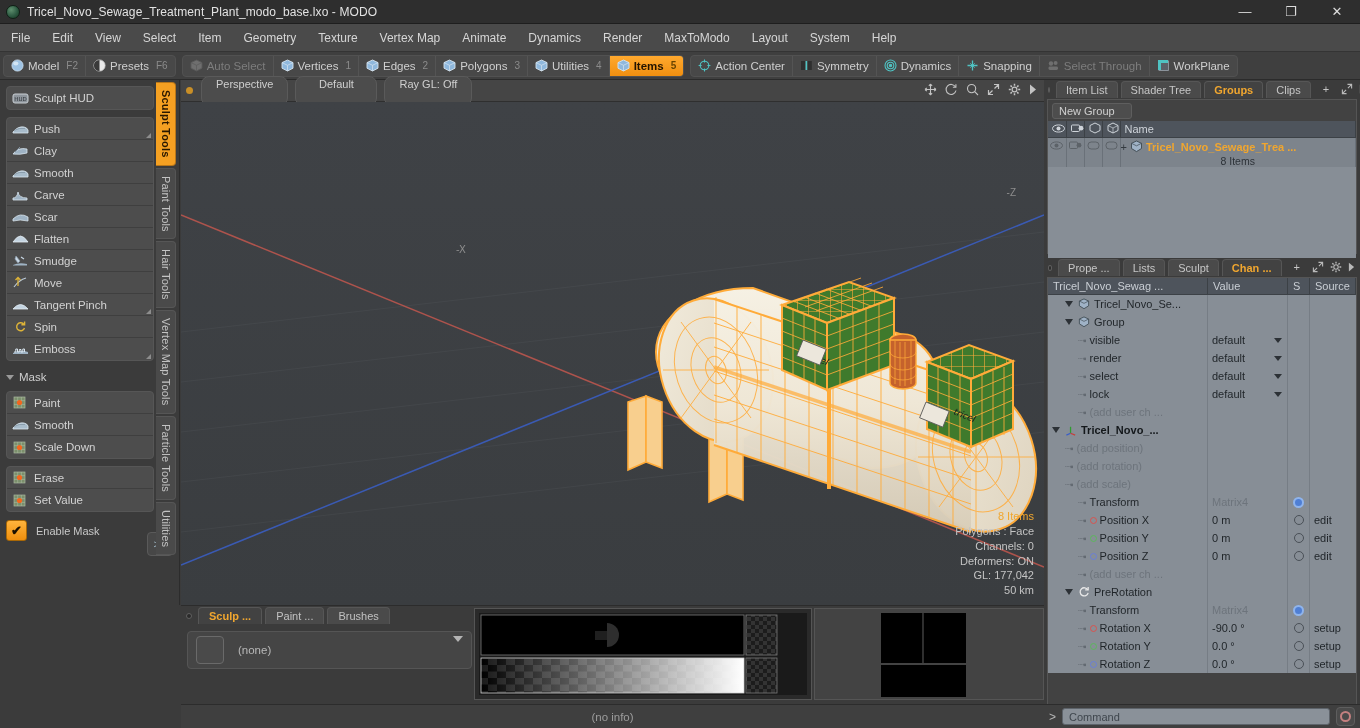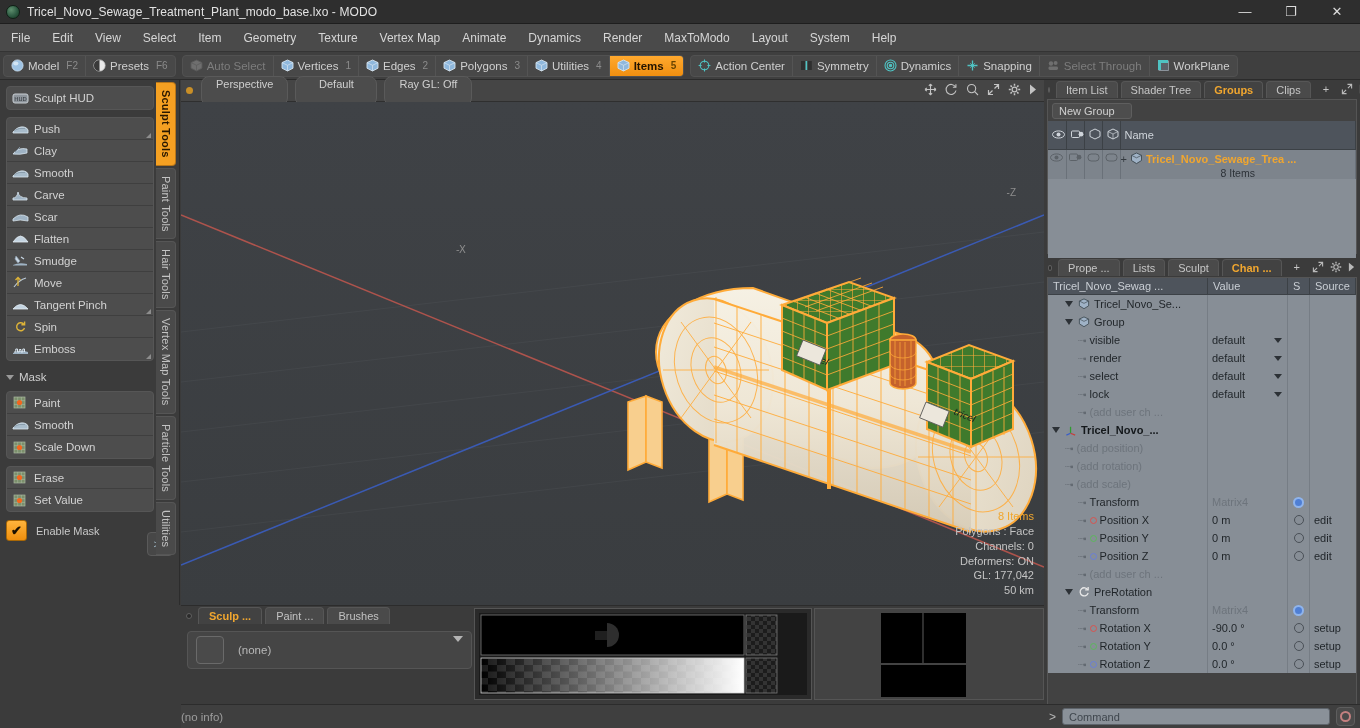--- a/index.html
+++ b/index.html
@@ -168,21 +168,21 @@
     position:absolute; left:474px; top:608px; width:338px; height:92px;
     background:#2a2a2a; border:1px solid #555; padding:4px;
   }
   .prev-b {
     position:absolute; left:814px; top:608px; width:230px; height:92px;
     background:#434343; border:1px solid #555;
   }
   .statusbar {
     position:absolute; left:181px; top:704px; width:863px; height:24px;
     background:#3f3f3f; border-top:1px solid #2c2c2c;
-    display:flex; align-items:center; 
+    display:flex; align-items:center; justify-content:center;
     font-size:11.5px; color:#9c9c9c;
   }
 
   
   .rightpanel { position:absolute; left:1044px; top:80px; width:316px; height:648px; background:#3b3b3b; }
   .rp-tabrow {
     display:flex; align-items:center; height:19px; padding-left:4px;
     background:#3b3b3b;
   }
   .rp-tab {
@@ -194,21 +194,21 @@
   .rp-icons { margin-left:auto; display:flex; gap:6px; align-items:center; padding-right:5px; color:#b9b9b9; }
   .rp-body { background:#424242; border:1px solid #555; }
 
   .newgroup {
     margin:3px 4px 2px 4px; height:16px; width:80px;
     border:1px solid #5e5e5e; border-radius:3px; background:#4d4d4d;
     font-size:11px; color:#d0d0d0; padding-left:6px; line-height:15px;
   }
   table.gt { width:100%; border-collapse:collapse; }
   .gt-head td {
-    background:#4e545c; color:#cfd4da; font-size:11px; height:28px;
+    background:#4e545c; color:#cfd4da; font-size:11px; height:16px;
     border-right:1px solid #3c4146; border-bottom:1px solid #3c4146; padding-left:4px;
   }
   .gt-row td { background:#7d848c; height:24px; border-right:1px solid #6a7179; vertical-align:top; padding-top:2px;}
   .gt-cell-ico { width:18px; text-align:center; }
   .grp-name { color:#f0a62f; font-weight:bold; font-size:11px; }
   .grp-sub { color:#2d3238; font-size:10.5px; text-align:center; }
   .gt-blank { background:#878e96; }
 
   
   .ch-head {

